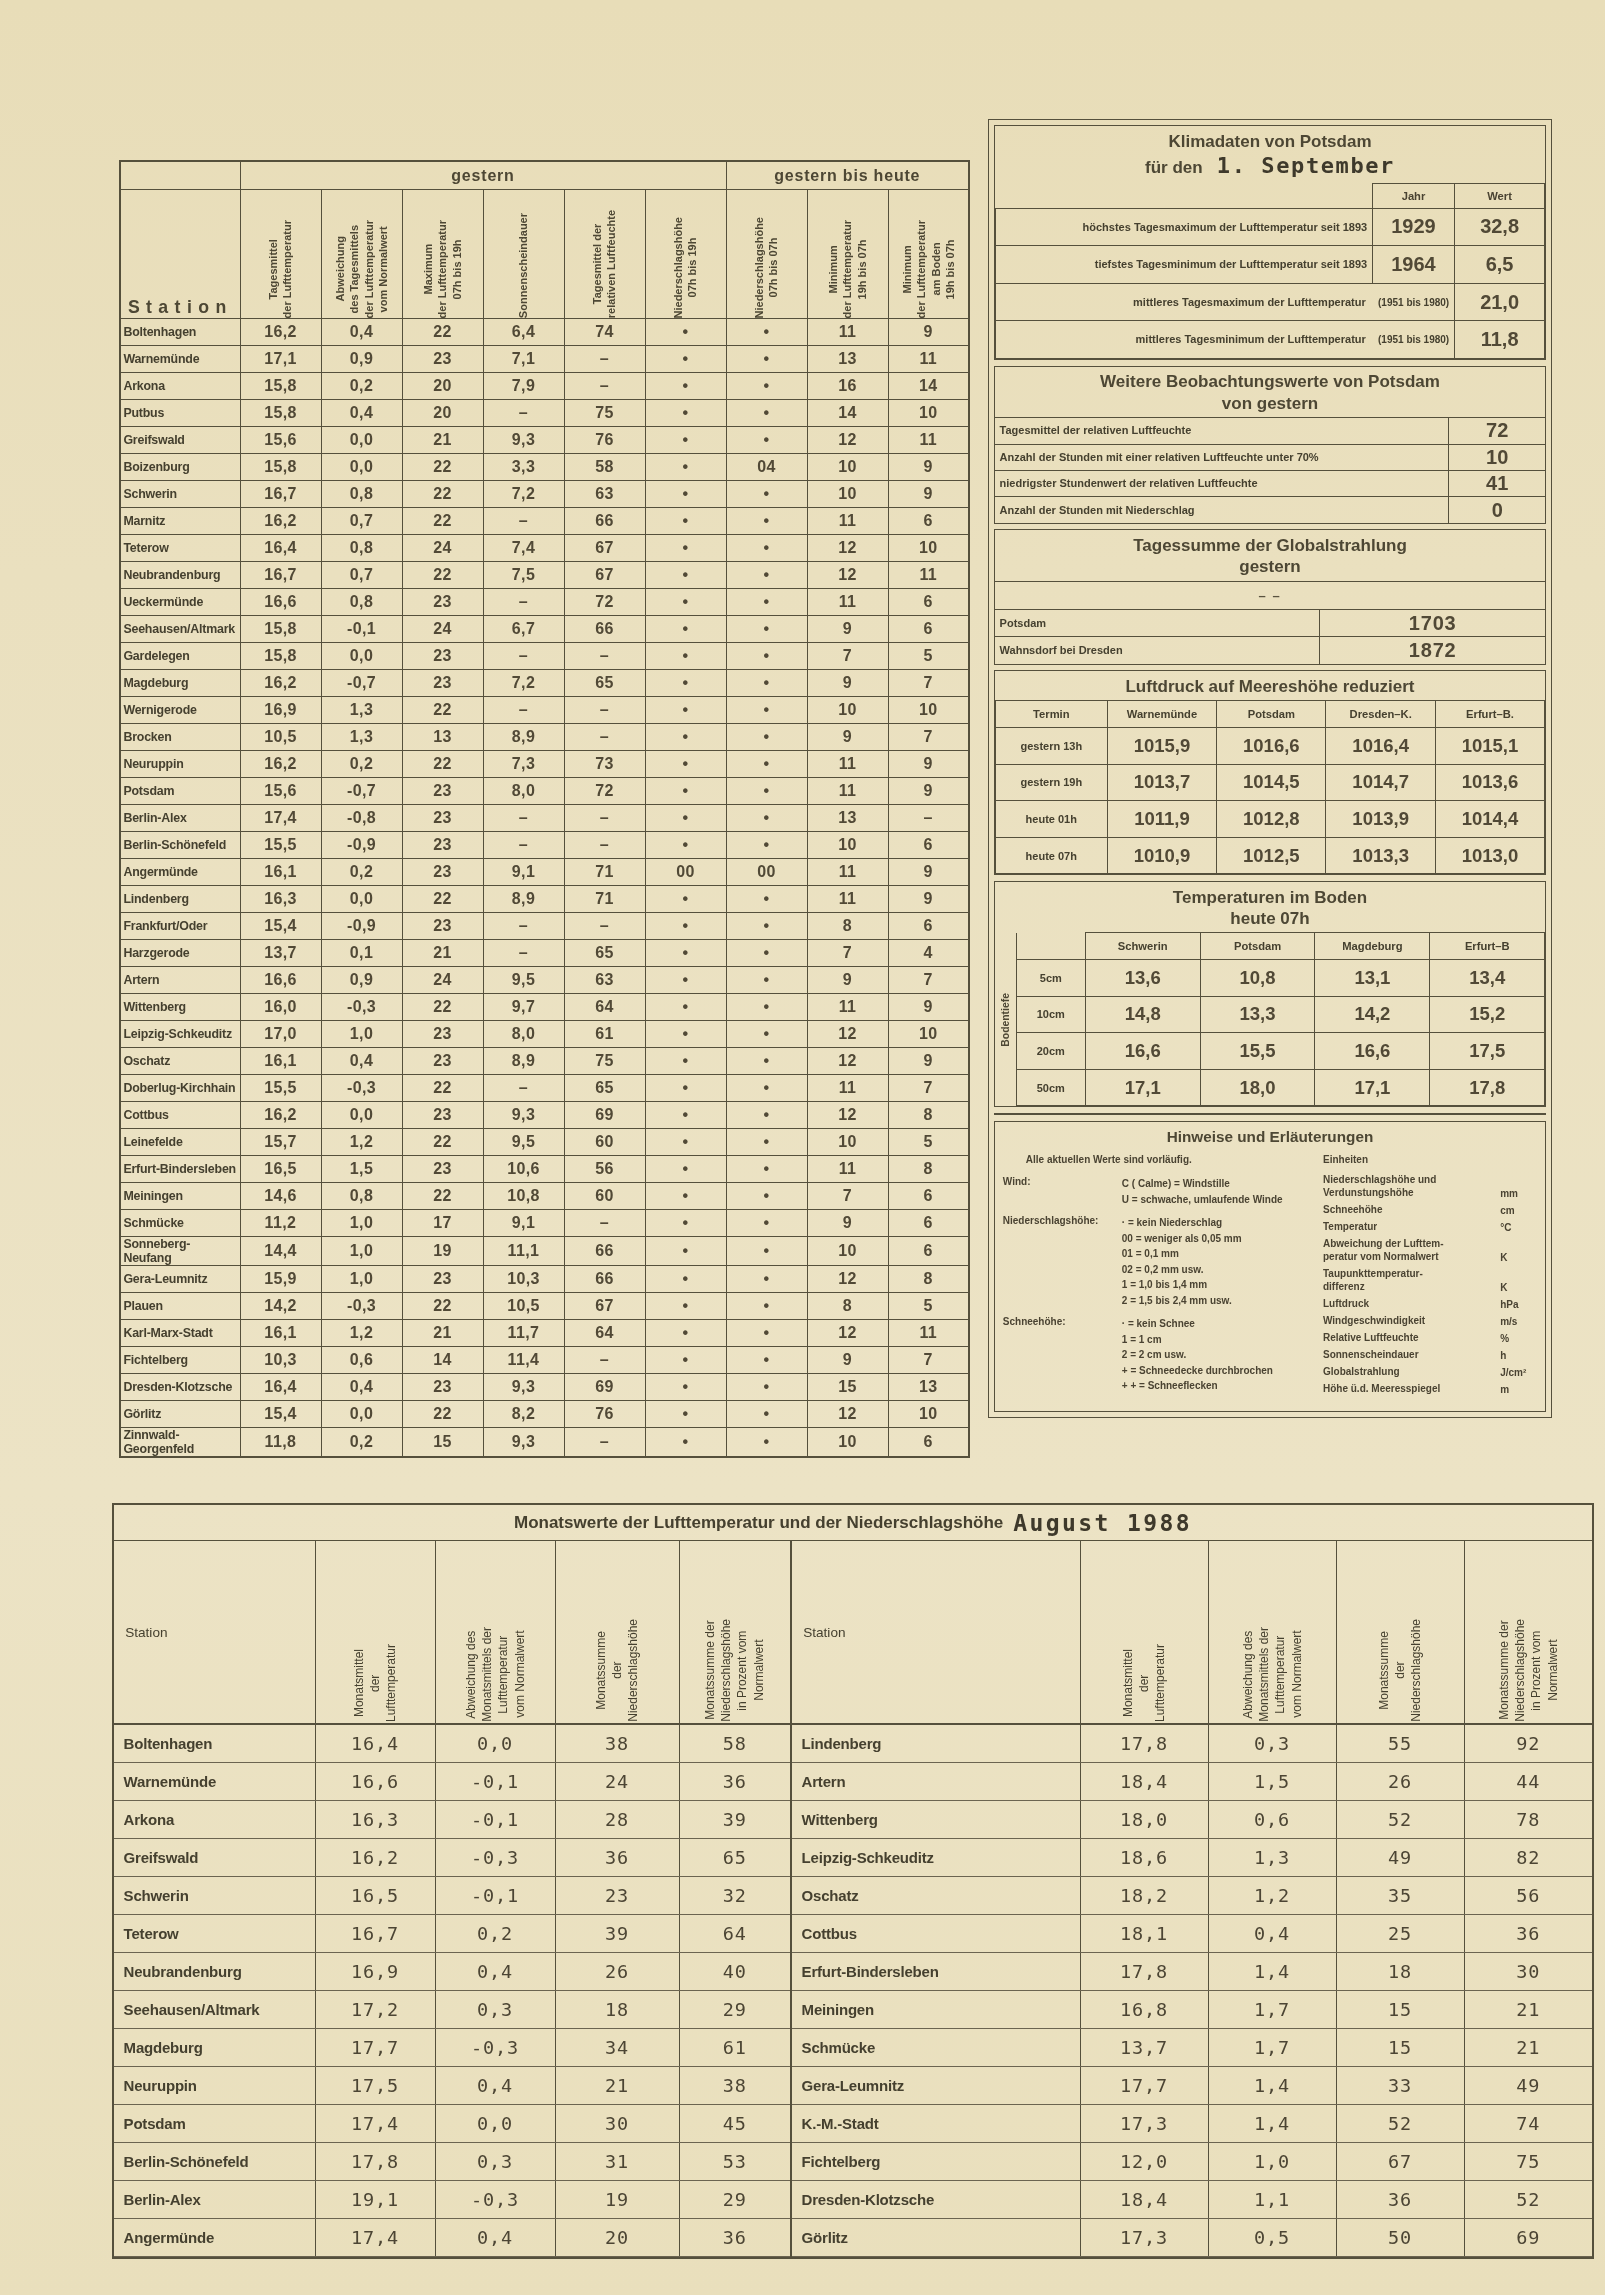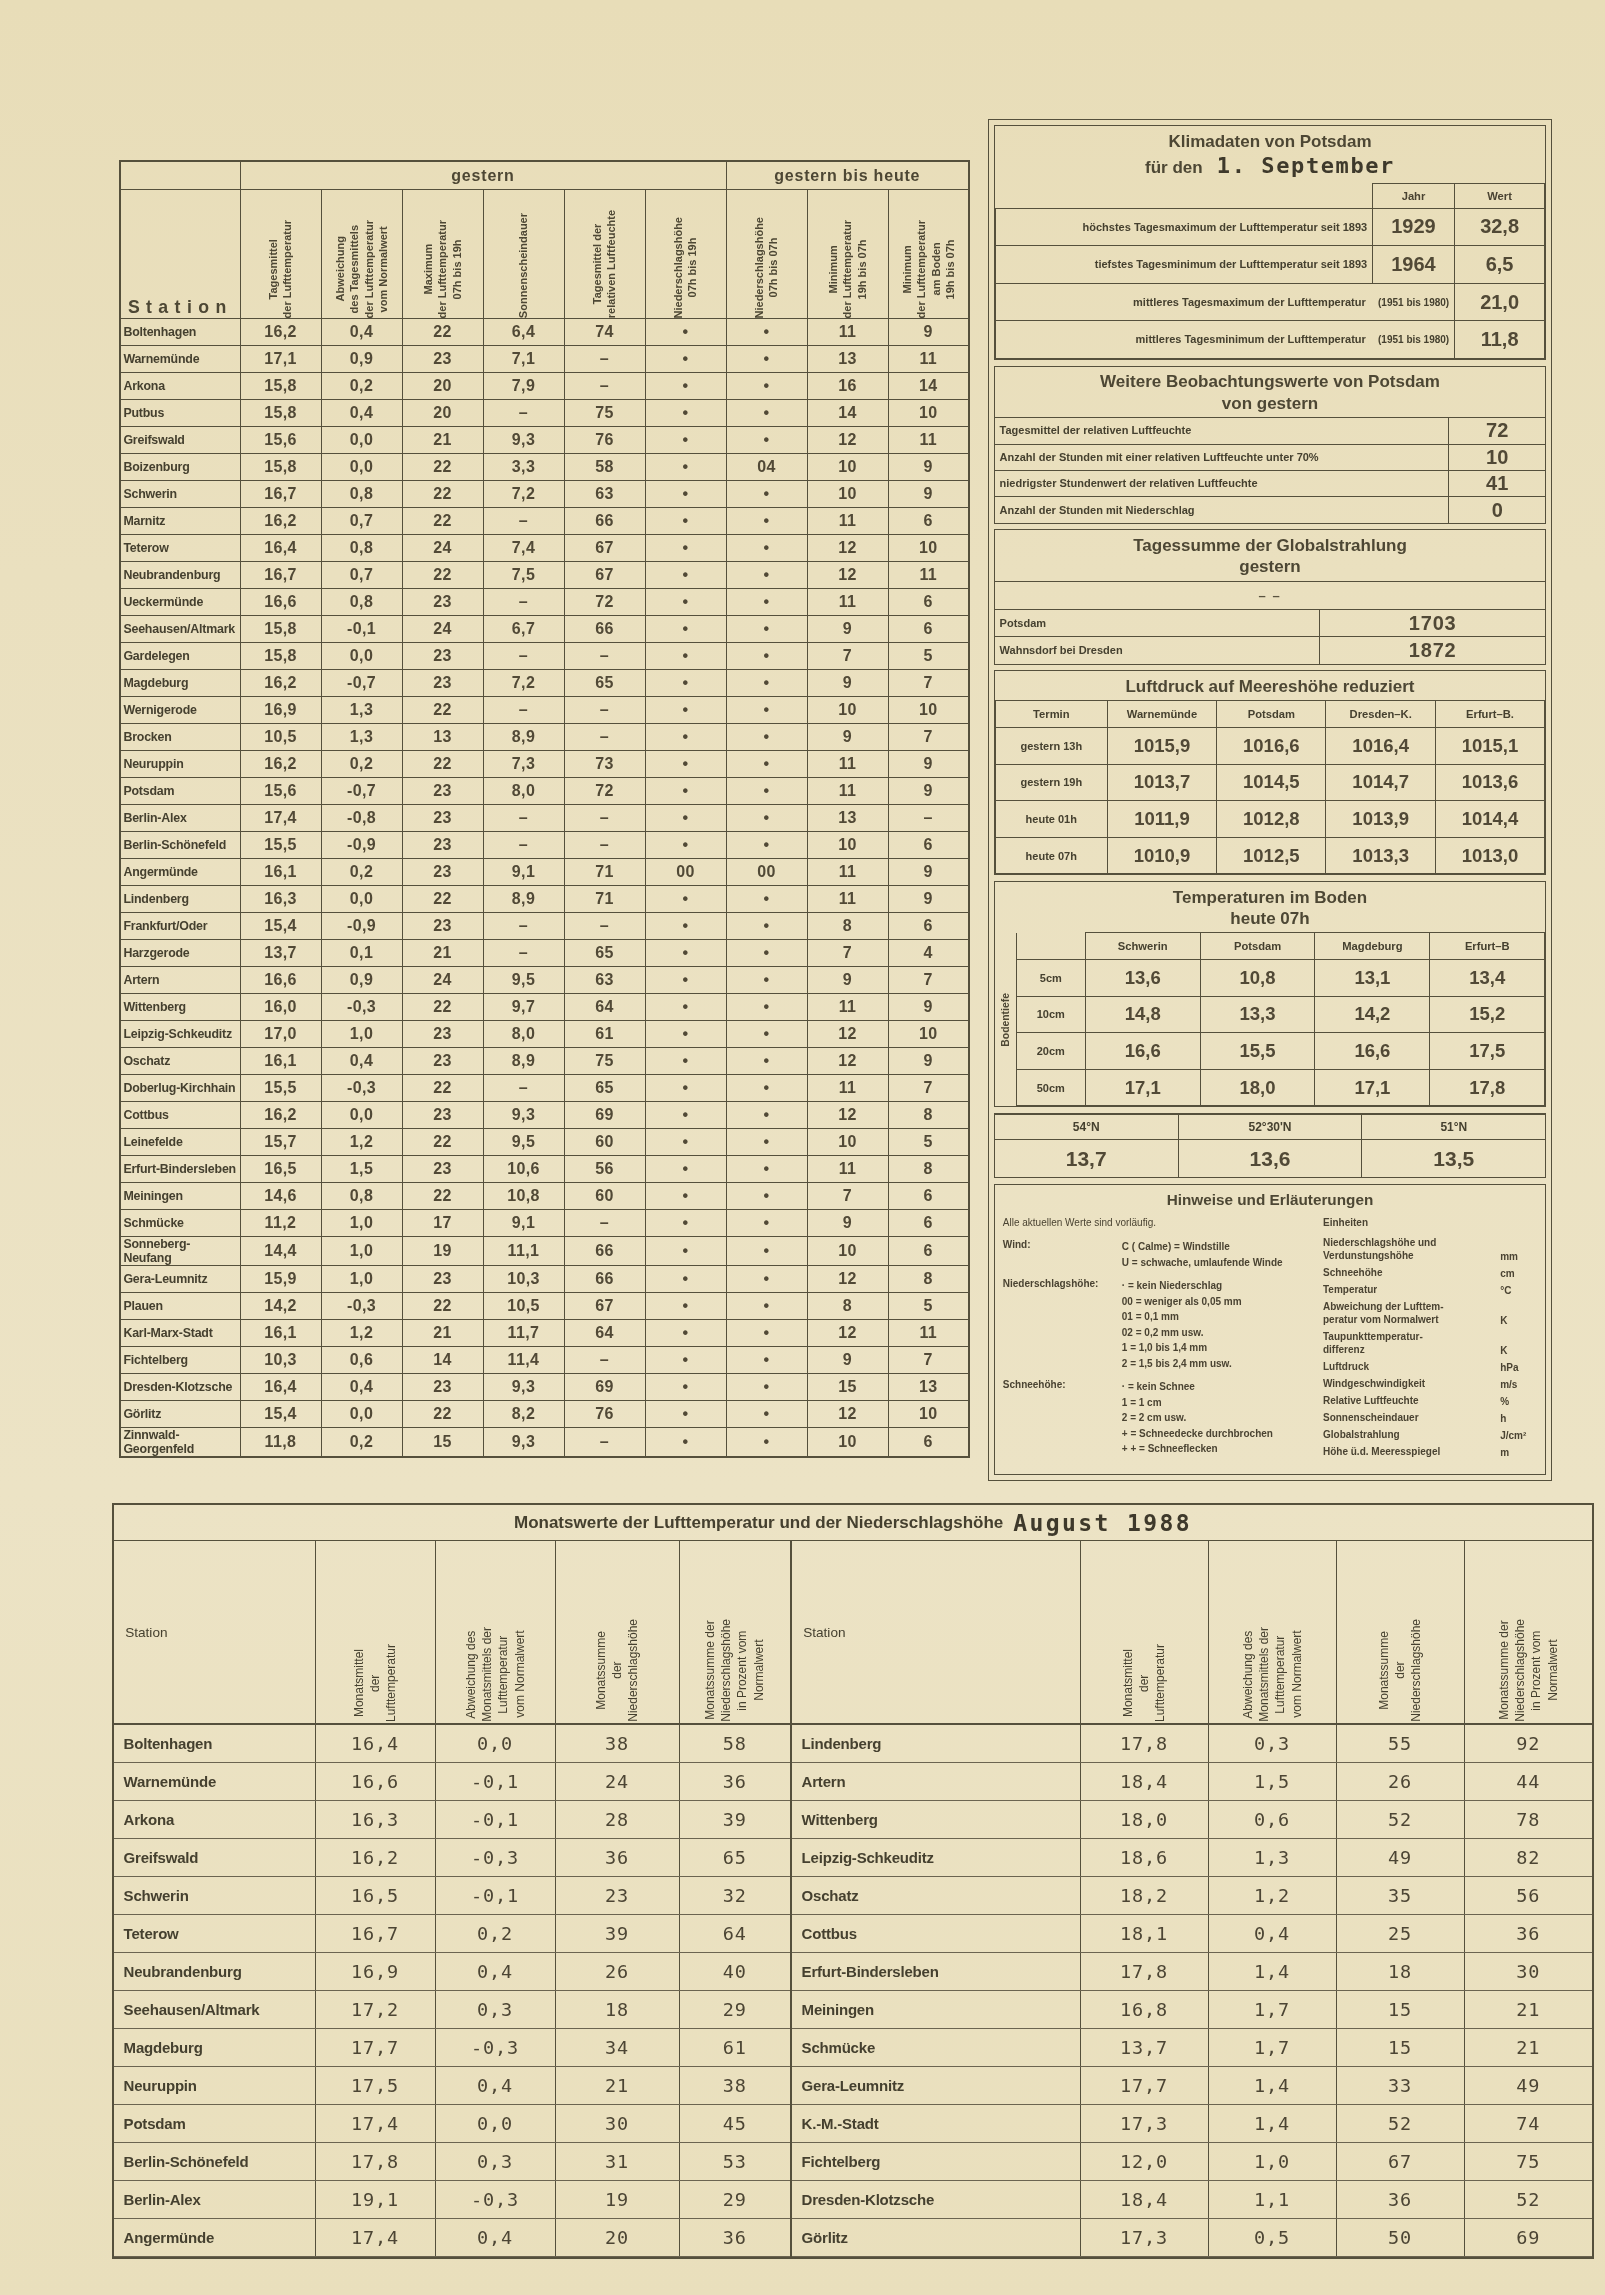--- a/index.html
+++ b/index.html
@@ -61,21 +61,21 @@
   .astro-col{flex:1;border-left:1.6px solid #55503c;}
   .astro-col:first-child{border-left:none;}
   .astro-col .hdr{text-align:center;font-weight:bold;font-size:12px;height:24px;line-height:24px;border-bottom:1.6px solid #55503c;color:#45402f;}
   .astro-col .val{text-align:center;font-weight:bold;font-size:21px;color:#514936;height:37px;line-height:37px;}
   
   .hint{padding:6.4px 8px 9.6px 8px;font-size:10px;}
   .hint .h-title{text-align:center;font-weight:bold;font-size:15.3px;margin-bottom:8px;color:#4d4734;}
   .hint-cols{display:flex;gap:11.2px;}
   .hint-left{width:309px;}
   .hint-right{flex:1;}
-  .hint .preface{font-weight:normal;margin-bottom:11.2px;}
+  .hint .preface{font-weight:bold;margin-bottom:11.2px;margin-left:23px;}
   .defblock{display:flex;margin-bottom:8px;}
   .defblock .dlabel{width:119px;font-weight:bold;flex-shrink:0;}
   .defblock .dlines div{font-weight:bold;line-height:1.55;}
   .unit-h{font-weight:bold;margin-bottom:8px;}
   .unit-row{display:flex;align-items:flex-end;margin-bottom:4px;}
   .unit-row .uname{flex:1;font-weight:bold;line-height:1.3;white-space:pre-line;}
   .unit-row .uval{width:37px;font-weight:bold;text-align:left;}
   
   #bottom-region{position:absolute;left:112px;top:1503px;border:2.4px solid #55503c;}
   .btitle{height:35px;display:flex;align-items:center;justify-content:center;gap:10px;}
@@ -942,34 +942,20 @@
               <td class="num">17,1</td>
               <td class="num">17,8</td>
             </tr>
 
           </tbody>
       </table>
     </div>
   </div>
 
   <div class="box">
-    <div class="astro-grid">
-      <div class="astro-col">
-        <div class="hdr">54°N</div>
-        <div class="val">13,7</div>
-      </div>
-      <div class="astro-col">
-        <div class="hdr">52°30'N</div>
-        <div class="val">13,6</div>
-      </div>
-      <div class="astro-col">
-        <div class="hdr">51°N</div>
-        <div class="val">13,5</div>
-      </div>
-    </div>
   </div>
 
   <div class="box hint">
     <div class="h-title">Hinweise und Erläuterungen</div>
     <div class="hint-cols">
       <div class="hint-left">
         <div class="preface">Alle aktuellen Werte sind vorläufig.</div>
         <div class="defblock">
           <div class="dlabel">Wind:</div>
           <div class="dlines">

